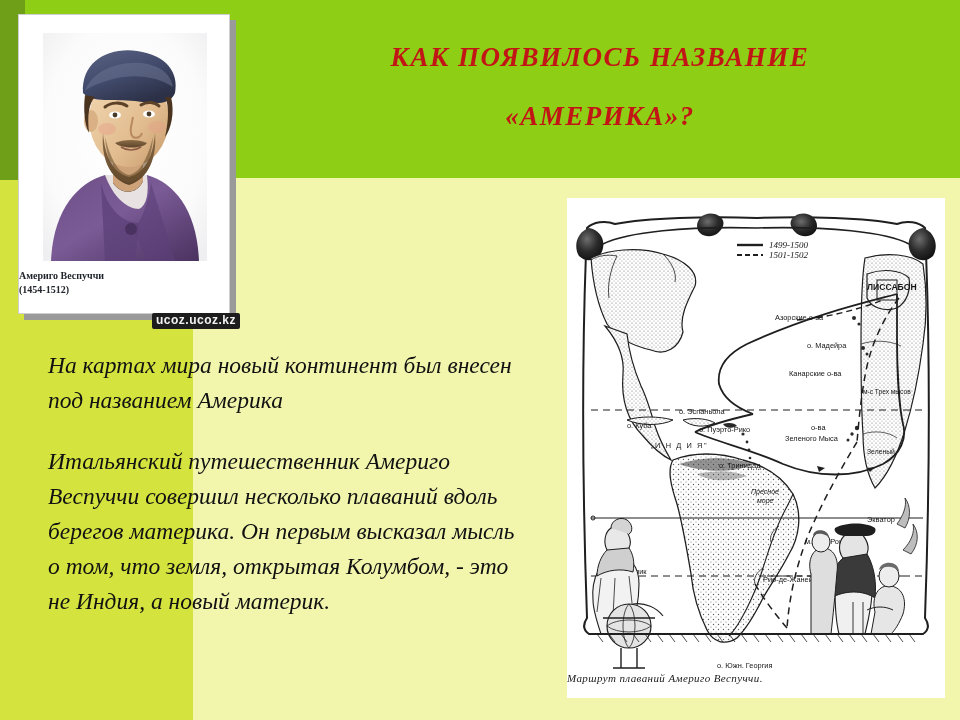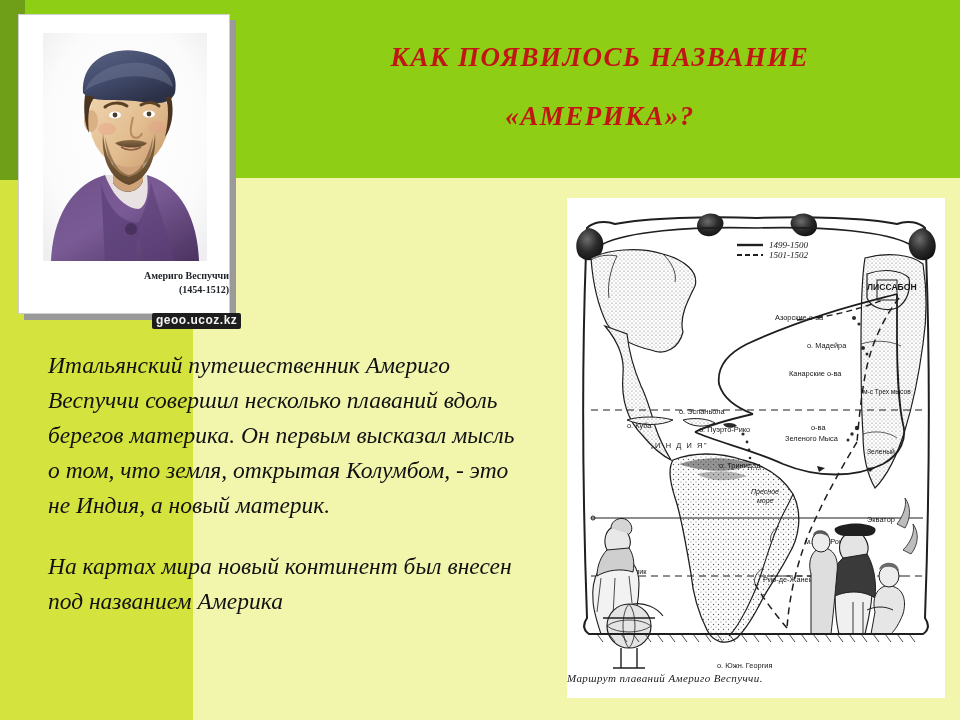--- a/index.html
+++ b/index.html
@@ -59,21 +59,21 @@
     box-sizing:border-box;
     overflow:hidden;
   }
   .portrait-art{
     position:absolute;left:24px;top:18px;width:164px;height:228px;
     overflow:hidden;
     background:#ffffff;
   }
   .portrait-caption{
     position:absolute;left:0;right:0;top:254px;
-    text-align:right;
+    text-align:left;
     font-family:"Liberation Serif", serif;
     font-size:10px;font-weight:bold;color:#20242b;
     line-height:1.35;
   }
   .portrait-caption span{display:block;}
 
   .watermark{
     position:absolute;left:152px;top:313px;
     background:#1d1d1d;
     color:#f2f2f2;
@@ -202,25 +202,25 @@
         <path d="M78 114 C84 118 92 118 98 114" stroke="#8d5b45" stroke-width="1.6" fill="none"></path>
       </svg>
     </div>
 
     <div class="portrait-caption">
       <span>Америго Веспуччи</span>
       <span>(1454-1512)</span>
     </div>
   </div>
 
-  <div class="watermark">geoo.ucoz.kz</div>
+  <div class="watermark">ucoz.ucoz.kz</div>
 
   <div class="body-text">
+    <p>На картах мира новый континент был внесен под названием Америка</p>
     <p>Итальянский путешественник Америго Веспуччи совершил несколько плаваний вдоль берегов материка. Он первым высказал мысль о том, что земля, открытая Колумбом, - это не Индия, а новый материк.</p>
-    <p>На картах мира новый континент был внесен под названием Америка</p>
   </div>
 
   <div class="map-figure">
     <svg class="map-svg" viewBox="0 0 378 500">
       <defs>
         <pattern id="stipple" width="4" height="4" patternUnits="userSpaceOnUse">
           <rect width="4" height="4" fill="#ffffff"></rect>
           <circle cx="1" cy="1" r="0.6" fill="#6b6b6b"></circle>
           <circle cx="3" cy="3" r="0.5" fill="#8a8a8a"></circle>
         </pattern>

